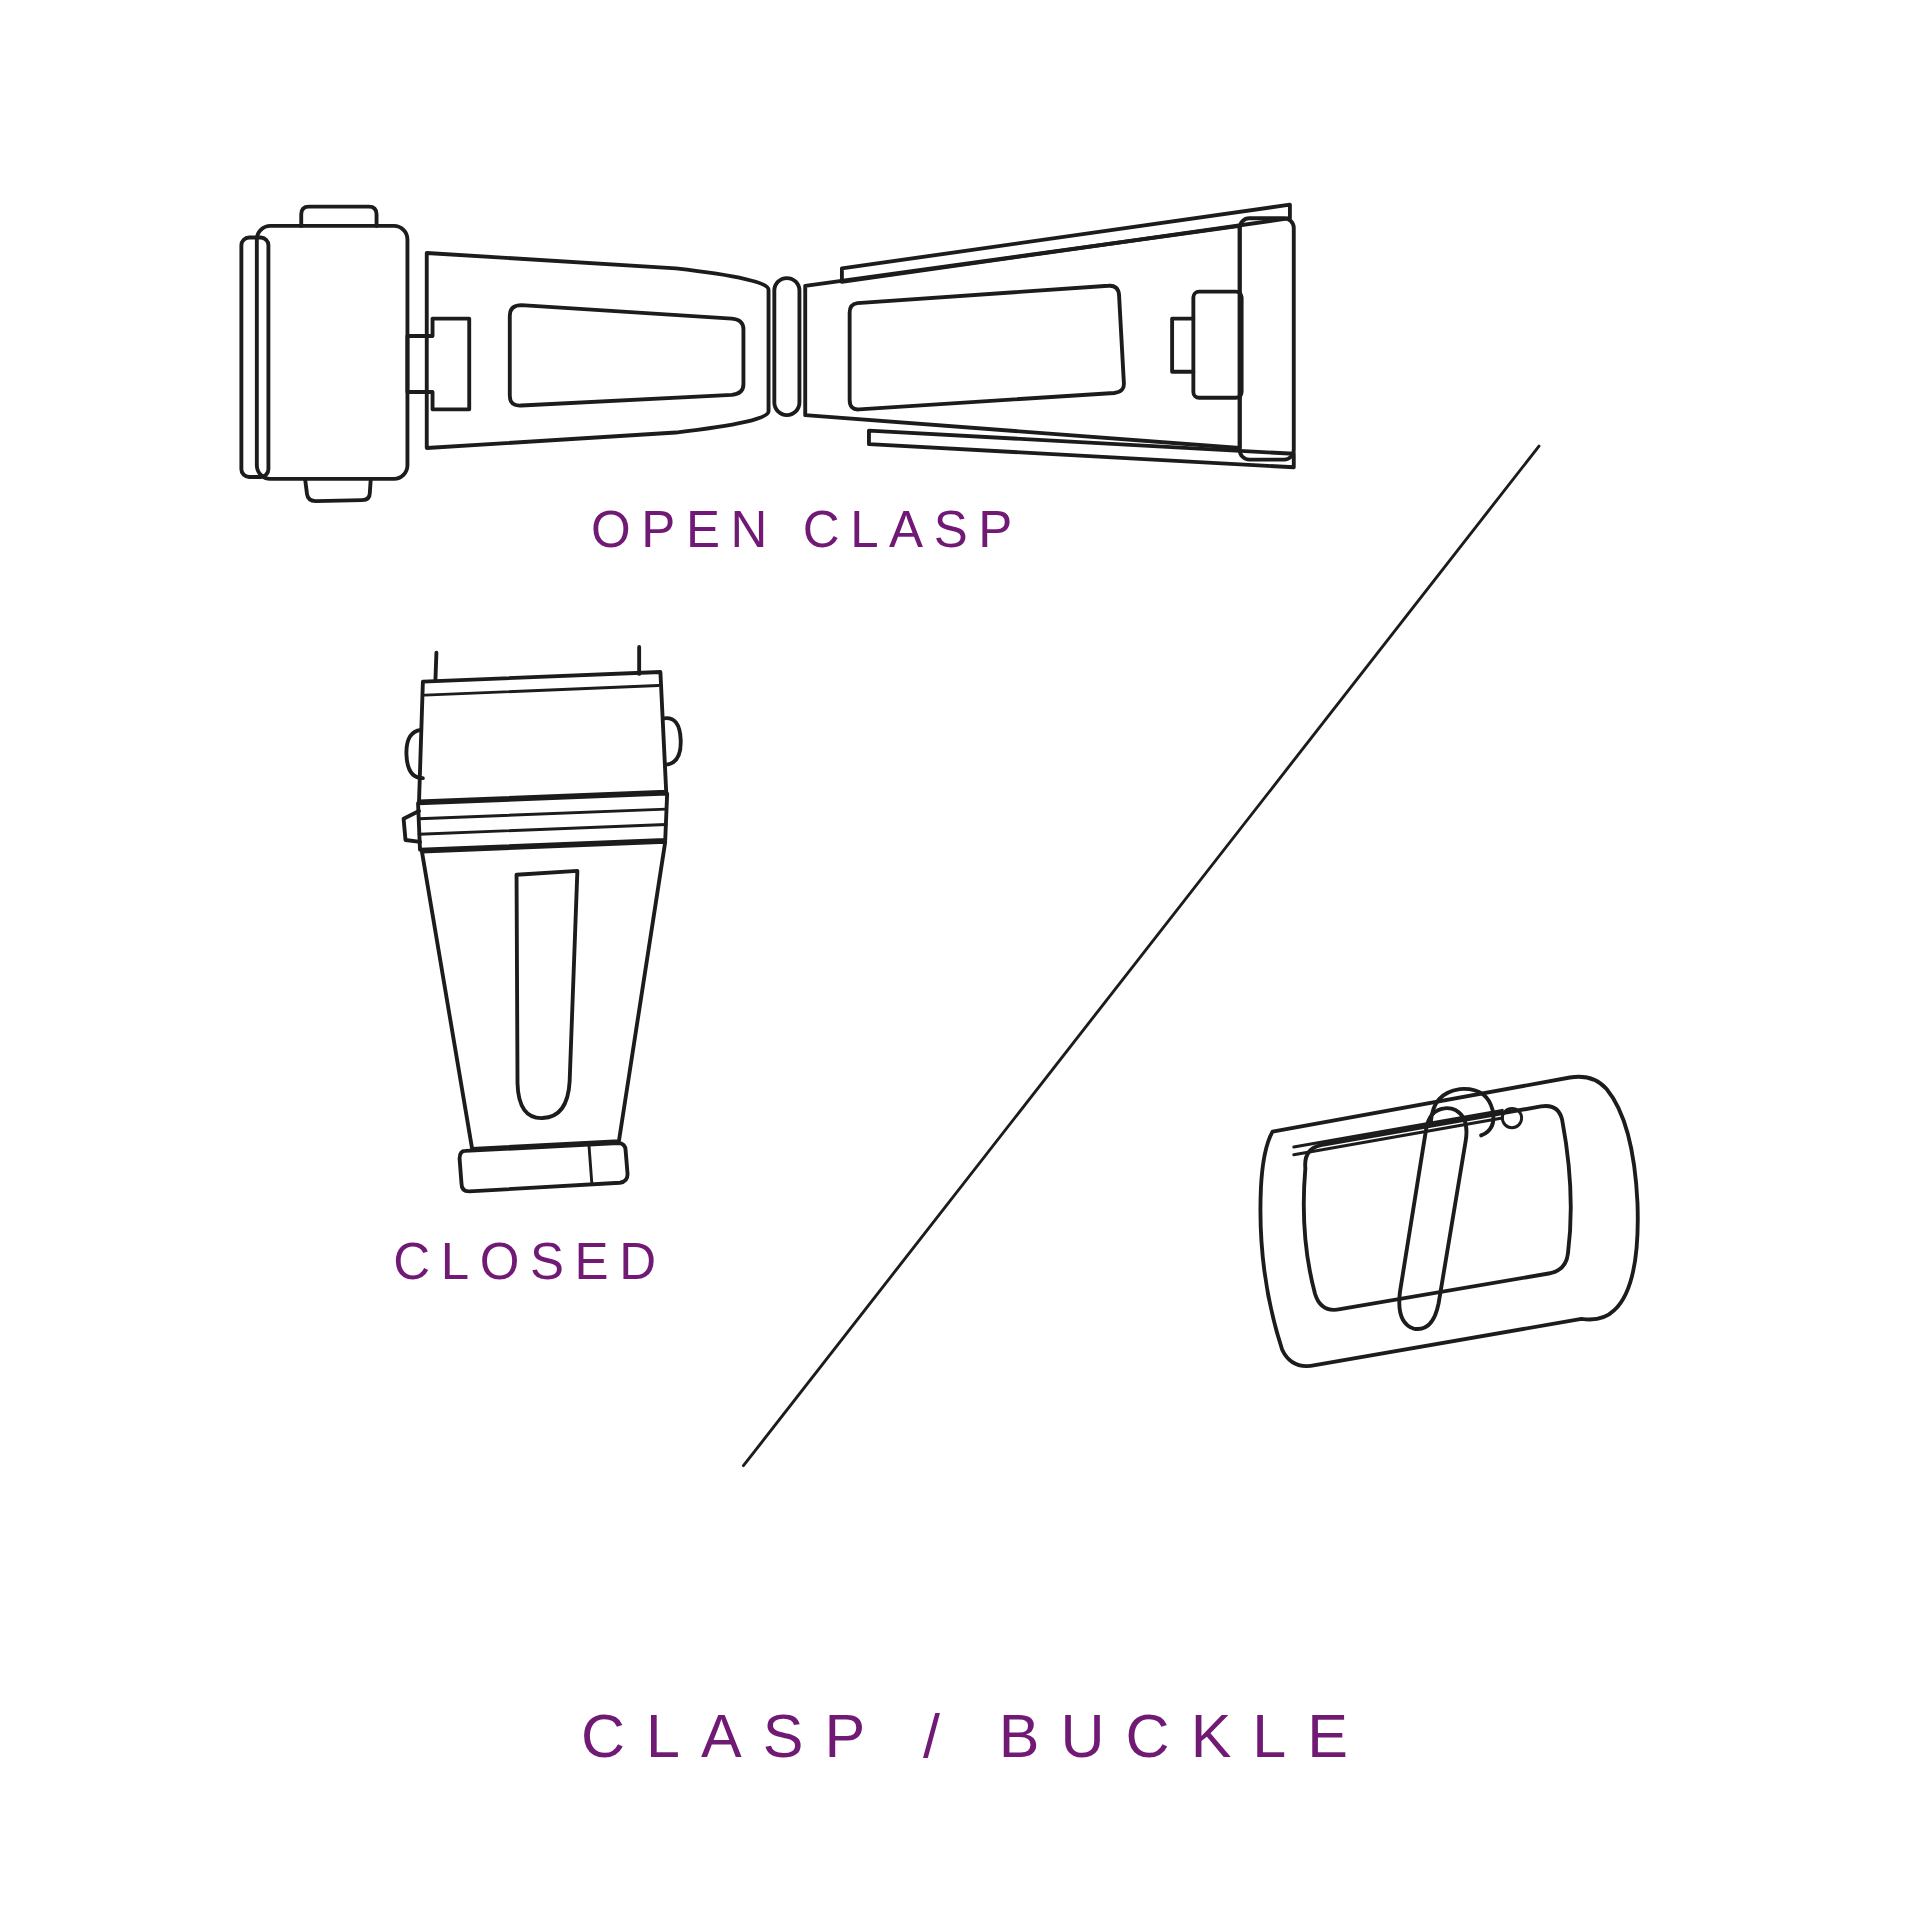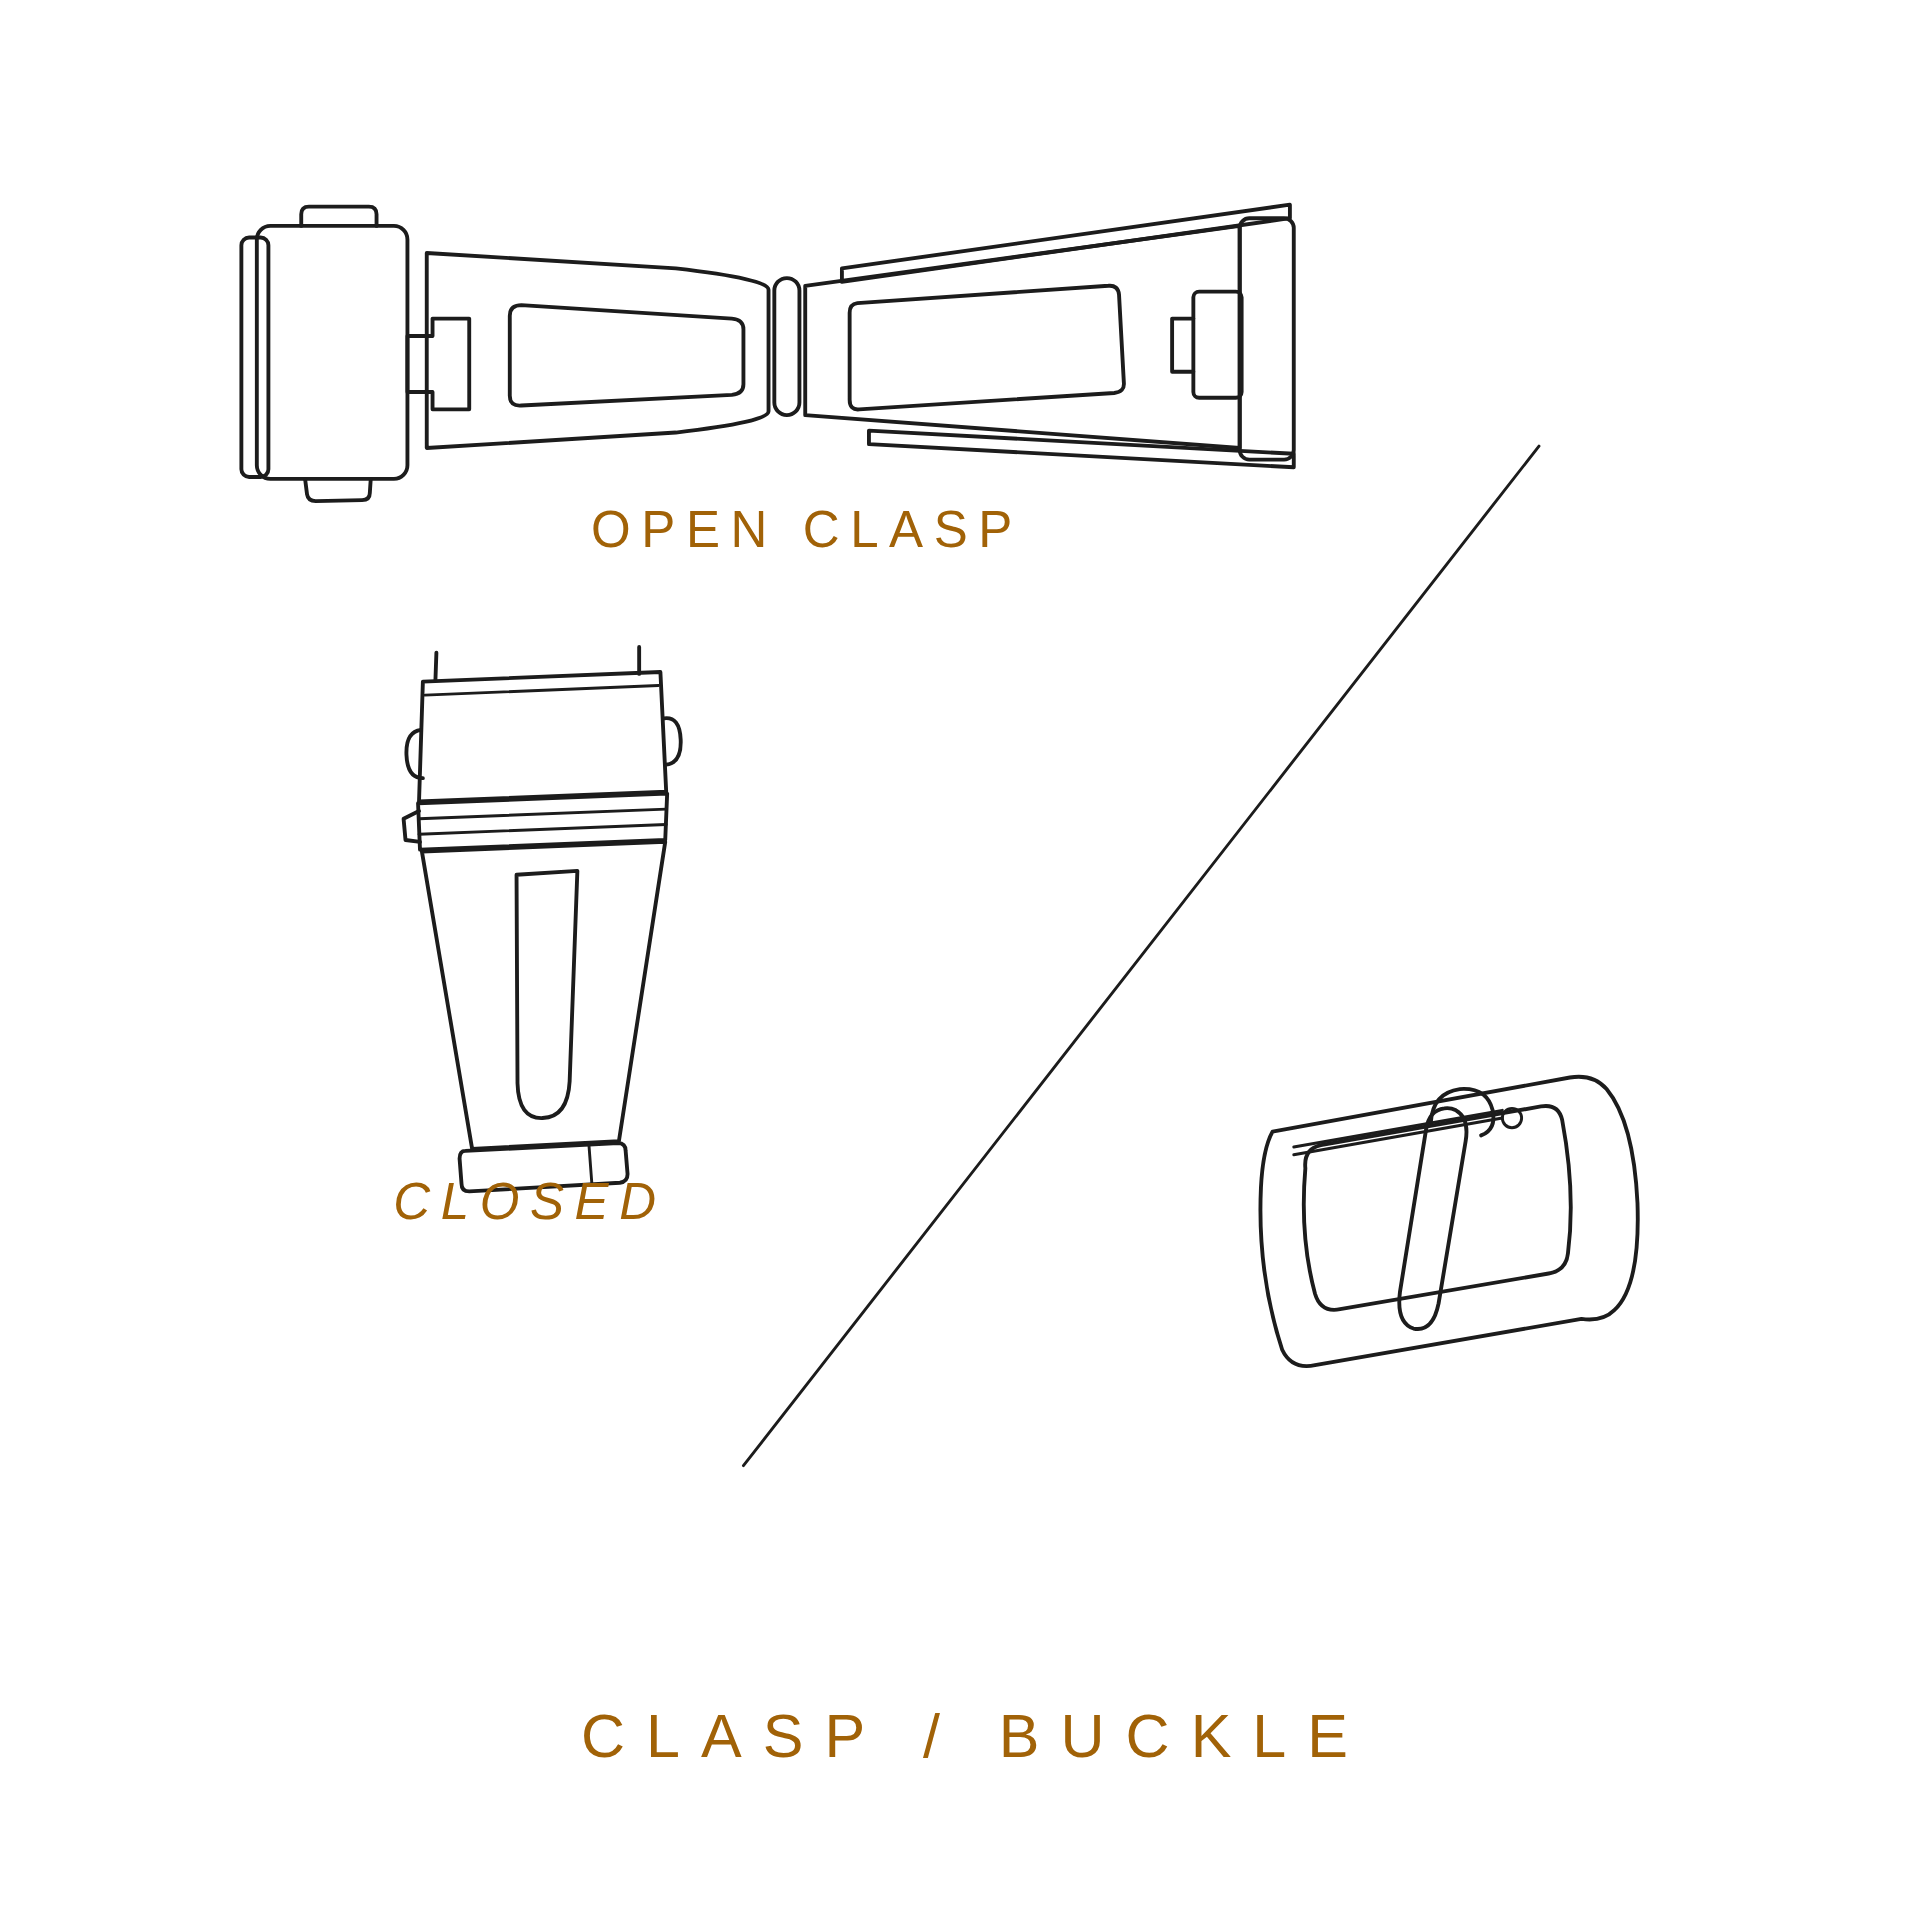--- a/index.html
+++ b/index.html
@@ -9,21 +9,21 @@
     background:#ffffff;
     font-family:"Liberation Sans", sans-serif;
     overflow:hidden;
   }
   svg{position:absolute;left:0;top:0;}
   .ink{stroke:#1c1c1c;fill:none;stroke-width:4;stroke-linejoin:round;stroke-linecap:round;}
   .ink-thin{stroke:#1c1c1c;fill:none;stroke-width:3;stroke-linejoin:round;stroke-linecap:round;}
   .label{
     position:absolute;
     transform:translateX(-50%);
-    color:#a16207;
+    color:#701a75;
     white-space:nowrap;
   }
   .caption{
     font-size:51px;
     letter-spacing:10.6px;
     font-weight:400;
   }
   .title{
     font-size:61px;
     letter-spacing:21px;
@@ -107,18 +107,18 @@
       <circle class="ink-thin" cx="1566" cy="1158" r="10"></circle>
 
       <path class="ink" d="M1496,1148 Q1480,1150 1477,1170 L1450,1338 Q1446,1370 1464,1376 Q1484,1380 1490,1350 L1518,1182 Q1522,1158 1508,1150 Q1502,1147 1496,1148 Z"></path>
 
       <path class="ink" d="M1482,1162 Q1484,1132 1512,1128 Q1540,1126 1546,1150 Q1550,1170 1534,1176"></path>
     </g>
   </svg>
 
   <div class="label caption" style="left:807px; top:500px;">OPEN CLASP</div>
 
-  <div class="label caption" style="left:530px; top:1172px;font-style:italic;">CLOSED</div>
+  <div class="label caption" style="left:530px; top:1232px;">CLOSED</div>
 
   <div class="label title" style="left:975px; top:1701px;">CLASP / BUCKLE</div>
 
 </div>
 
 
 </body></html>

